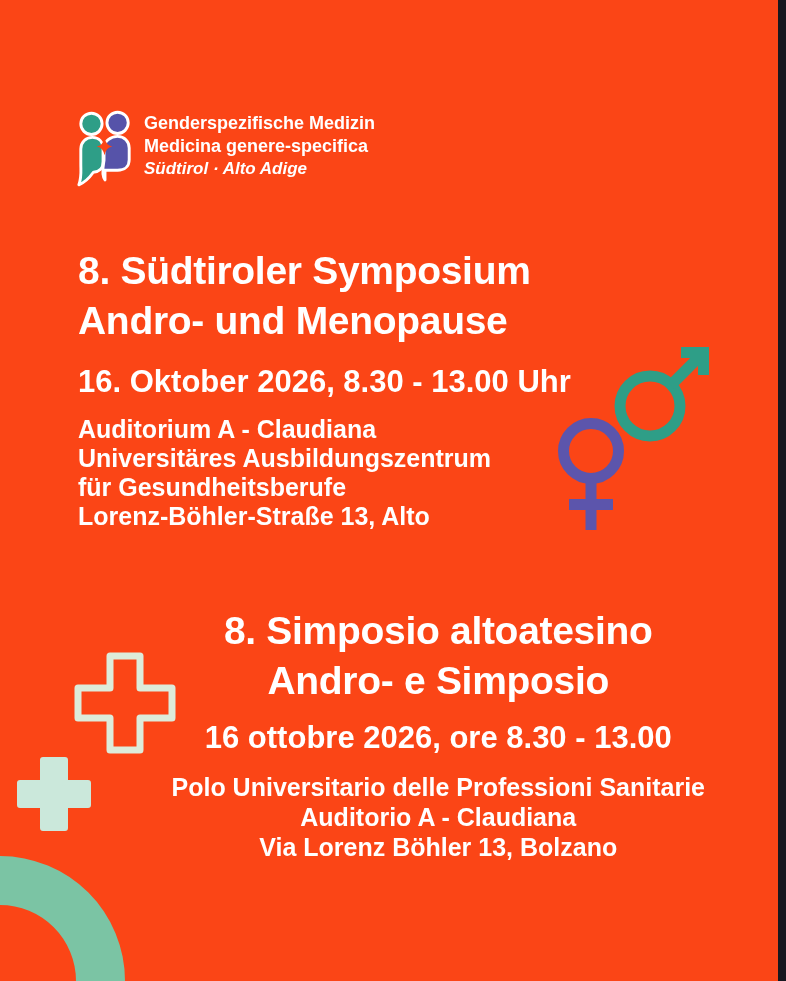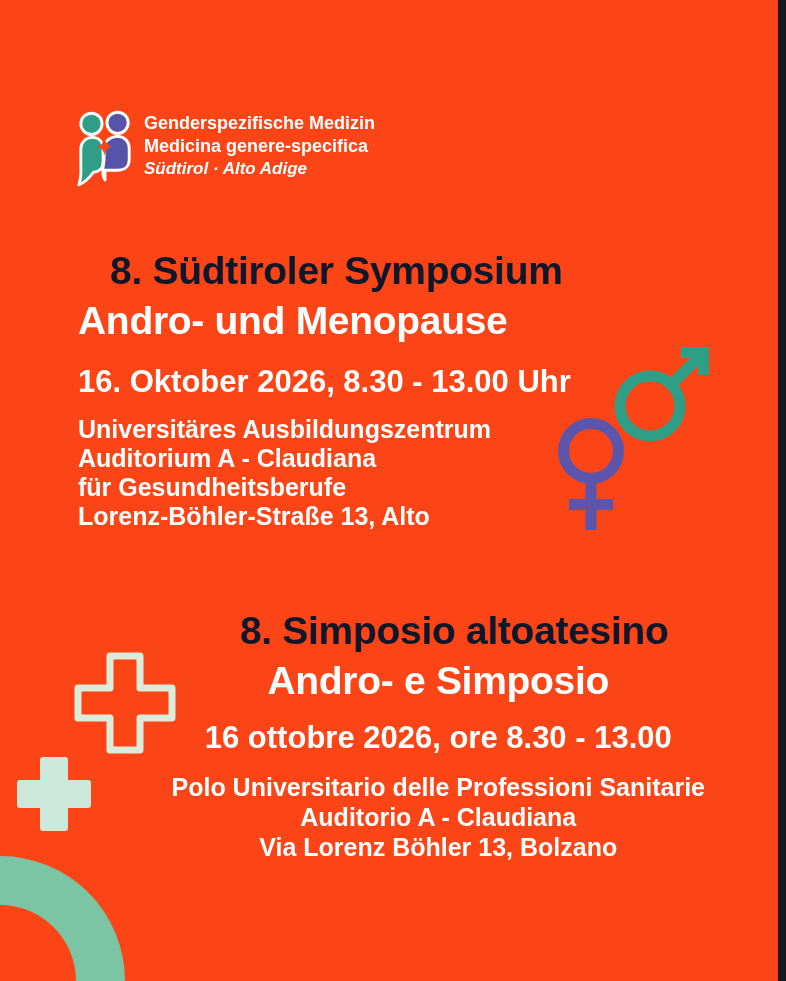--- a/index.html
+++ b/index.html
@@ -19,21 +19,21 @@
   
   .logo { position:absolute; left:75px; top:110px; display:flex; align-items:flex-start; }
   .logo-icon { width:60px; height:78px; flex:0 0 auto; }
   .logo-text { margin-left:9px; padding-top:2px; color:#ffffff; }
   .logo-line { font-weight:bold; font-size:18px; line-height:23px; }
   .logo-line.italic { font-style:italic; font-weight:bold; font-size:17px; line-height:22px; }
 
   
   .de-block { position:absolute; left:78px; top:246px; color:#ffffff; }
   .title-line { font-weight:bold; font-size:39px; line-height:50px; letter-spacing:-0.3px; white-space:nowrap; }
-  .title-purple { color:#0f172a;margin-left:32px; }
+  .title-purple { color:#ffffff; }
   .title-white { color:#ffffff; }
   .date-line { margin-top:21px; font-weight:bold; font-size:31px; line-height:30px; white-space:nowrap; }
   .venue-block { margin-top:18px; font-weight:bold; font-size:25px; line-height:29px; }
   .venue-line { white-space:nowrap; }
 
   
   .it-block { position:absolute; right:81px; top:606px; text-align:center; color:#ffffff; }
   .it-block .venue-block { margin-top:19px; line-height:30px; }
   .it-block .date-line { margin-top:17px; }
 
@@ -65,22 +65,22 @@
       <div class="logo-line">Medicina genere-specifica</div>
       <div class="logo-line italic">Südtirol · Alto Adige</div>
     </div>
   </div>
 
   <div class="de-block">
     <div class="title-line title-purple">8. Südtiroler Symposium</div>
     <div class="title-line title-white">Andro- und Menopause</div>
     <div class="date-line">16. Oktober 2026, 8.30 - 13.00 Uhr</div>
     <div class="venue-block">
+      <div class="venue-line">Auditorium A - Claudiana</div>
       <div class="venue-line">Universitäres Ausbildungszentrum</div>
-      <div class="venue-line">Auditorium A - Claudiana</div>
       <div class="venue-line">für Gesundheitsberufe</div>
       <div class="venue-line">Lorenz-Böhler-Straße 13, Alto</div>
     </div>
   </div>
 
   <svg class="gender-symbols" viewBox="550 330 170 215" aria-hidden="true">
 
     <g stroke="#2E9E87" stroke-width="11" fill="none">
       <circle cx="650" cy="406" r="30"></circle>
       <line x1="671" y1="385" x2="698" y2="358"></line>

